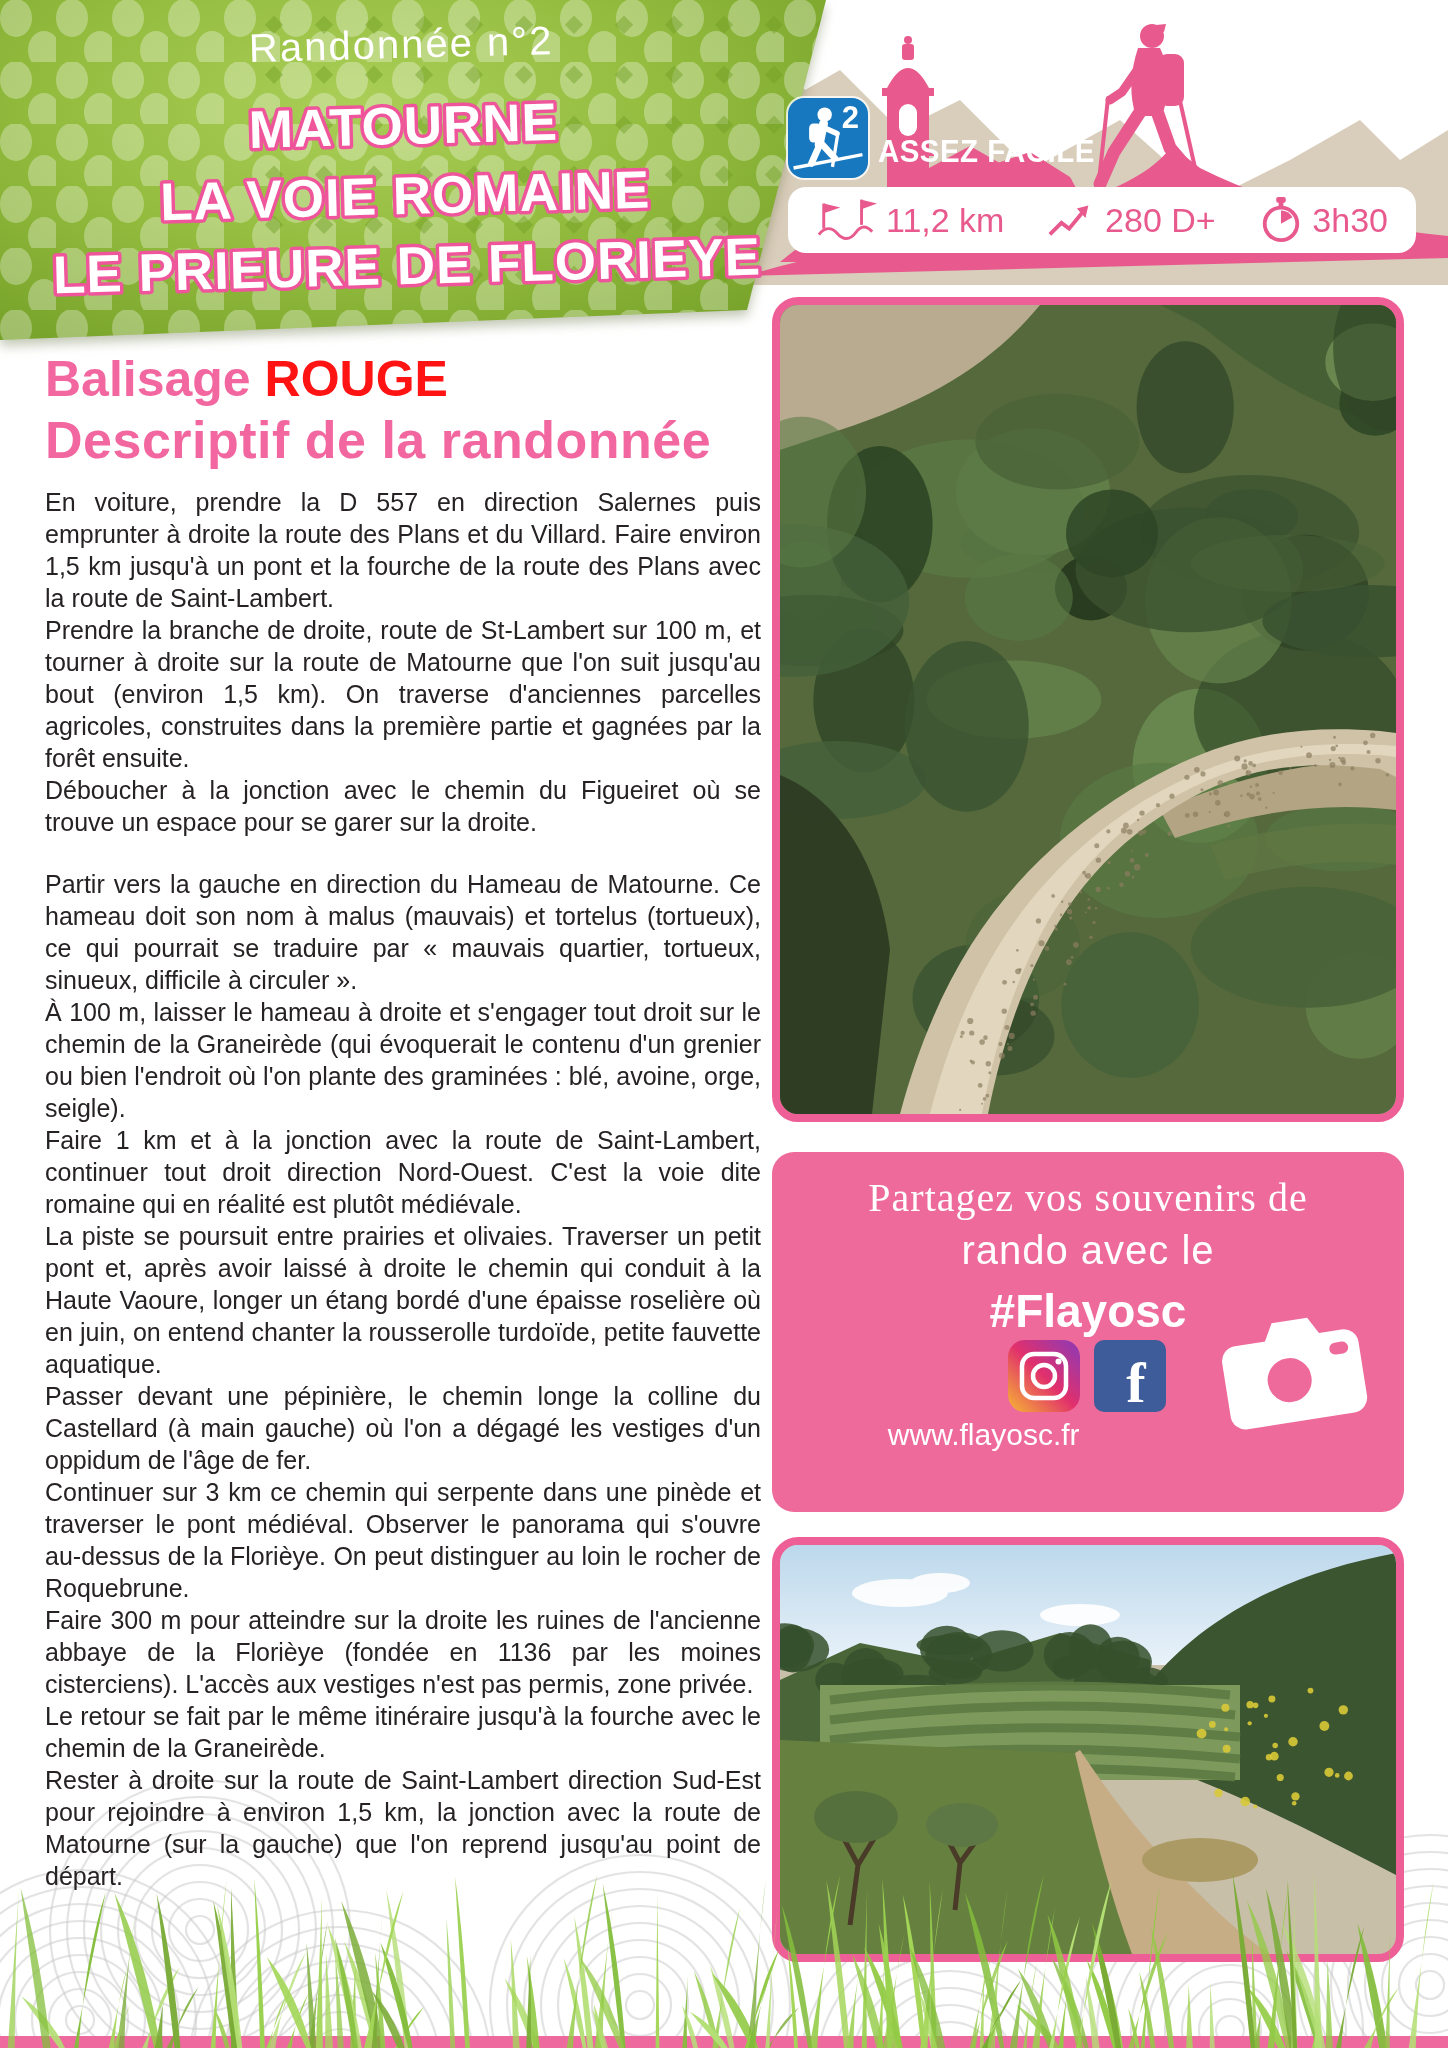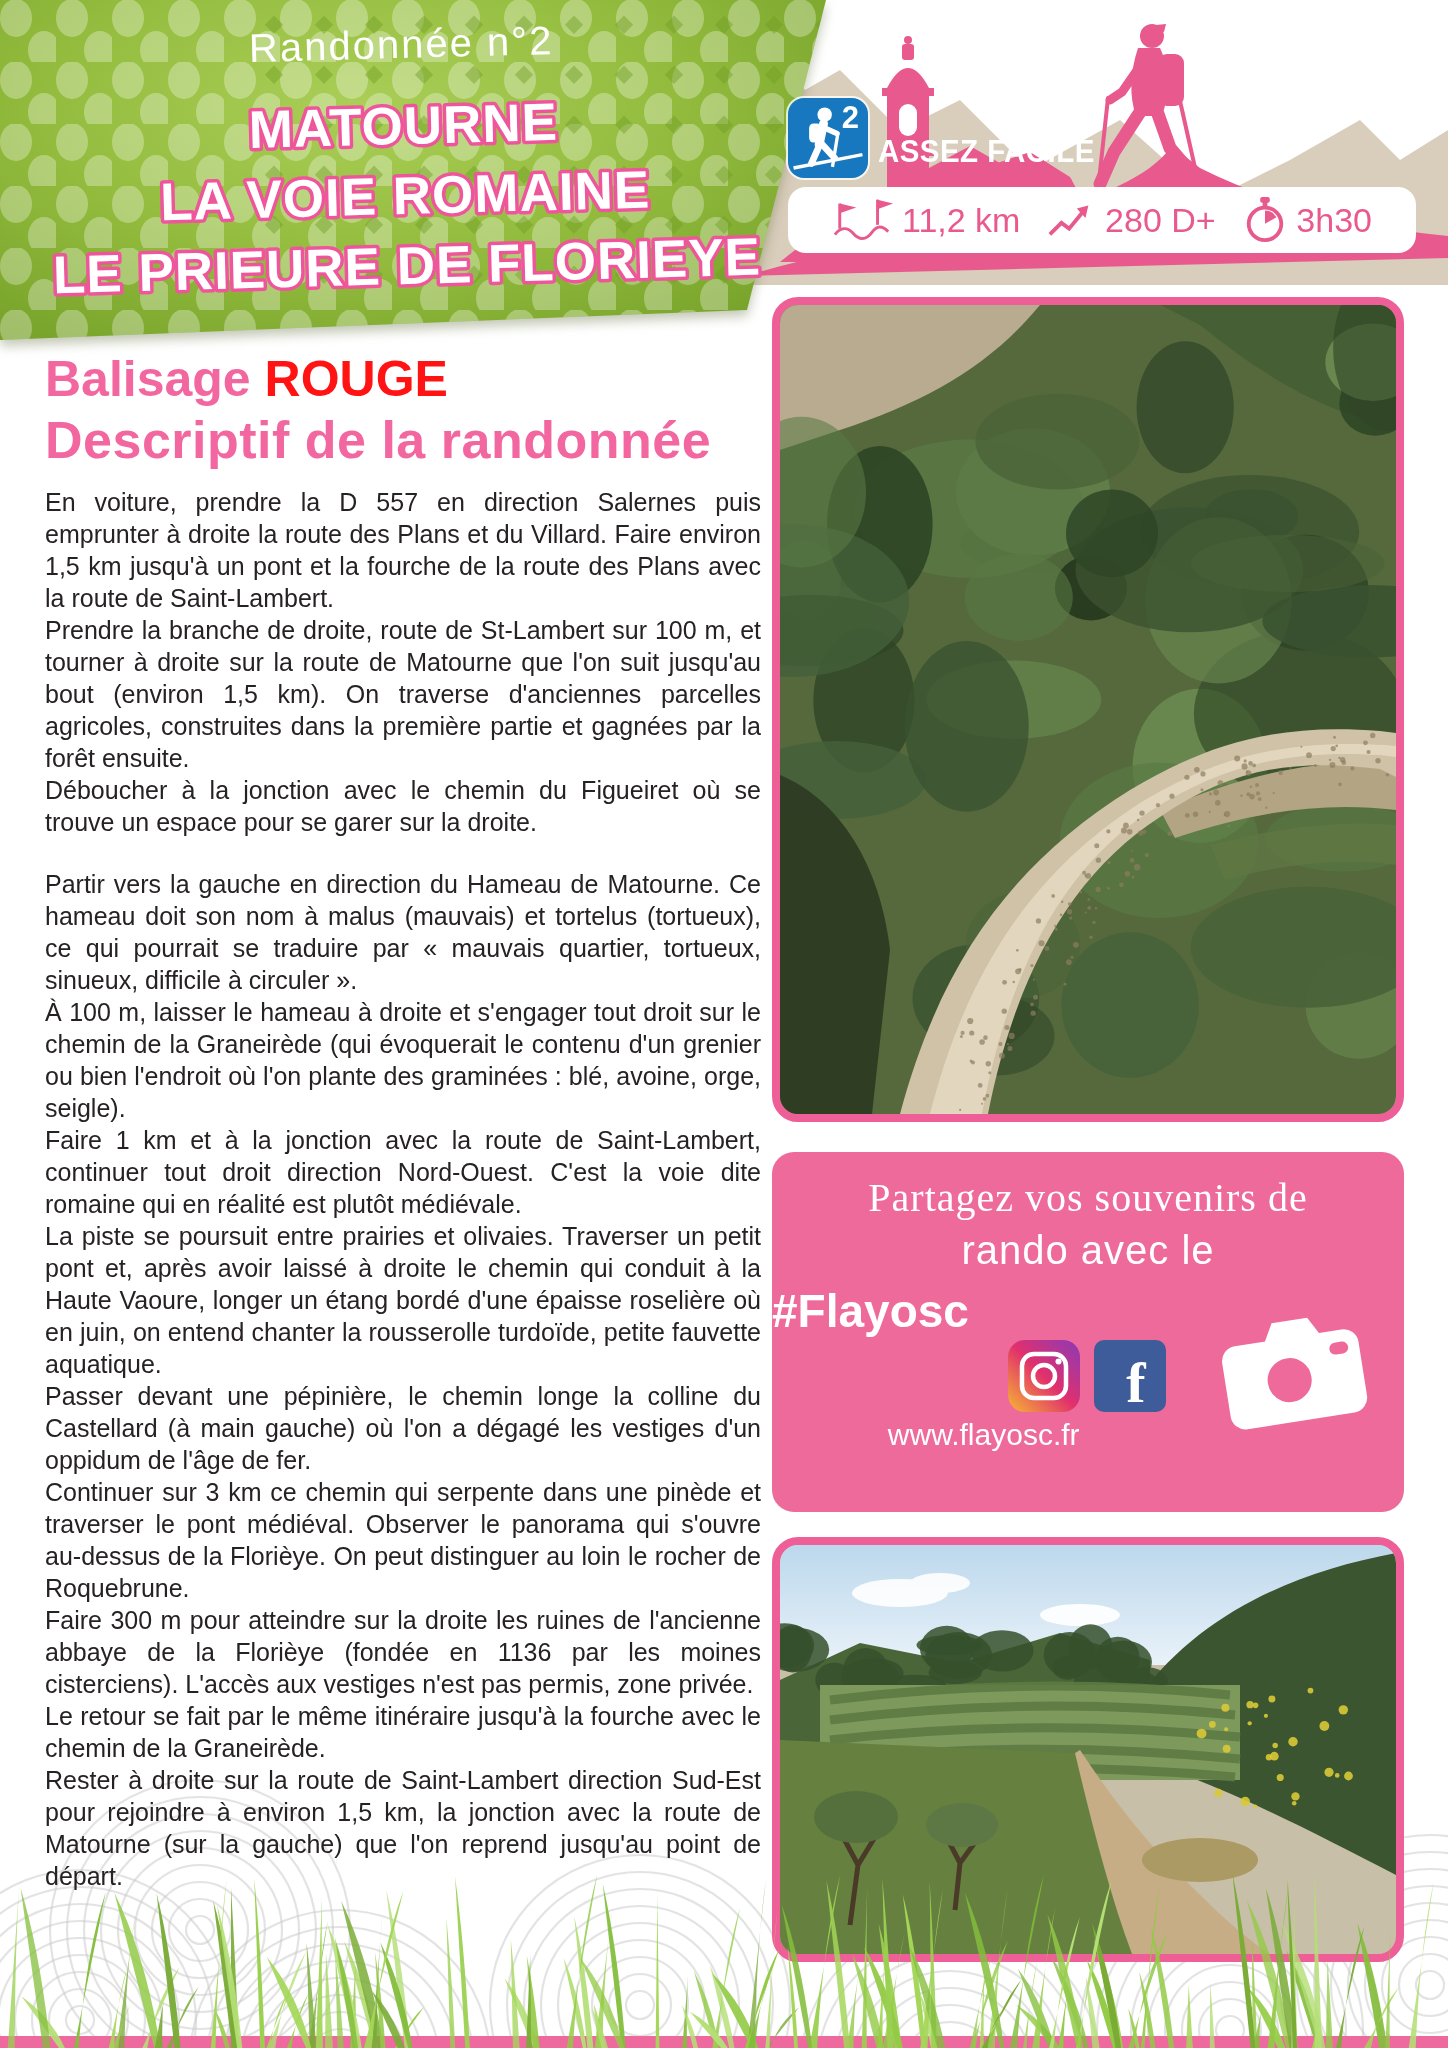--- a/index.html
+++ b/index.html
@@ -21,21 +21,21 @@
       paint-order:stroke;text-anchor:middle;}
   
   .topright-svg{position:absolute;left:600px;top:0;z-index:3;}
   .level-icon{position:absolute;left:788px;top:98px;width:80px;height:80px;border-radius:16px;
       background:#1878bf;z-index:6;box-shadow:0 0 0 2px rgba(255,255,255,.8);}
   .level-num{position:absolute;top:2px;right:9px;color:#fff;font-size:31px;font-weight:bold;}
   .difficulty-label{position:absolute;left:878px;top:134px;color:#ffffff;font-size:31px;
       font-weight:bold;letter-spacing:.5px;z-index:6;transform:scaleX(.95);transform-origin:left;}
   .stats-bar{position:absolute;left:788px;top:187px;width:628px;height:66px;background:#ffffff;
       border-radius:18px;z-index:6;display:flex;align-items:center;justify-content:space-between;
-      padding:0 44px;box-sizing:border-box;}
+      padding:0 28px;box-sizing:border-box;}
   .stat{display:flex;align-items:center;gap:8px;color:#e85a8d;font-size:34px;}
   .stat svg{flex:0 0 auto;}
   
   .left-col{position:absolute;left:45px;top:350px;width:716px;z-index:5;}
   .marking-line{font-size:50px;font-weight:bold;margin:0 0 2px 0;}
   .marking-label{color:#f2679f;}
   .marking-value{color:#ff1313;}
   .section-heading{font-size:52px;font-weight:bold;color:#f2679f;margin:2px 0 16px 0;
       letter-spacing:.5px;}
   .paragraphs p{margin:0;font-size:25px;line-height:32px;color:#262224;text-align:justify;}
@@ -44,21 +44,21 @@
   .photo-frame{position:absolute;border:8px solid #ef5f97;border-radius:26px;overflow:hidden;
       background:#c8bfa8;z-index:5;}
   .photo1{left:772px;top:297px;width:616px;height:809px;}
   .photo2{left:772px;top:1537px;width:616px;height:409px;}
   .share-card{position:absolute;left:772px;top:1152px;width:632px;height:360px;border-radius:22px;
       background:#ee6a9b;z-index:5;color:#ffffff;}
   .share-line1{position:absolute;left:0;top:22px;width:100%;text-align:center;font-size:40px;
       letter-spacing:1px;font-weight:400;font-family:Liberation Serif, serif;}
   .share-line2{position:absolute;left:0;top:76px;width:100%;text-align:center;font-size:40px;
       letter-spacing:1px;font-weight:400;}
-  .share-hashtag{position:absolute;left:0;top:132px;width:100%;font-size:46px;
+  .share-hashtag{position:absolute;left:0;top:132px;width:100%;text-align:center;font-size:46px;
       font-weight:bold;}
   .social-row{position:absolute;left:236px;top:188px;display:flex;gap:14px;}
   .camera-wrap{position:absolute;right:28px;top:152px;transform:rotate(-9deg);}
   .share-url{position:absolute;left:0;top:266px;width:67%;text-align:center;font-size:30px;}
   
   .arcs-svg{position:absolute;left:0;top:1750px;z-index:1;}
   .bottom-strip{position:absolute;left:0;top:2036px;width:1448px;height:12px;background:#ee6a9e;z-index:2;}
   .grass-svg{position:absolute;left:0;top:1850px;z-index:7;}
 </style>
 </head>

